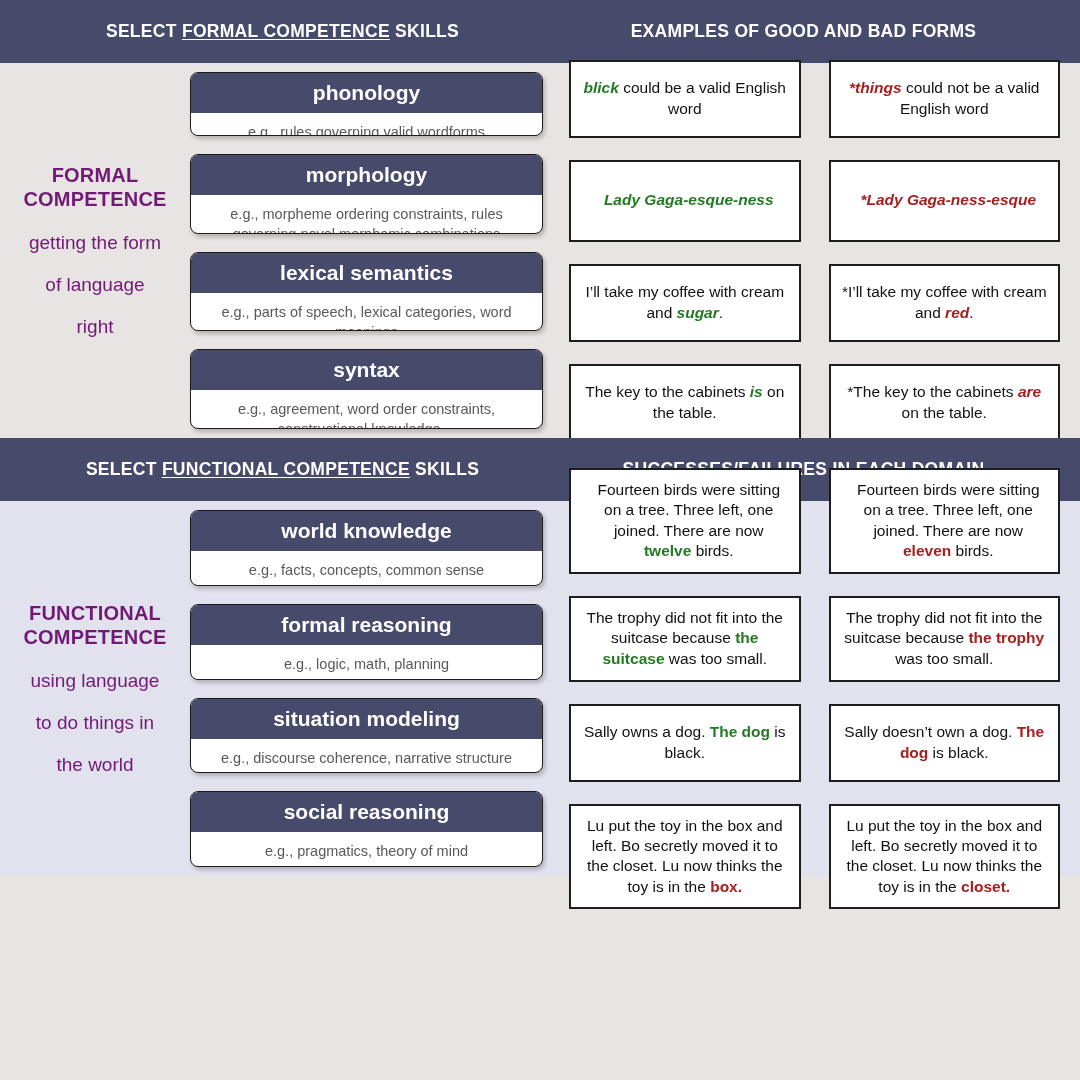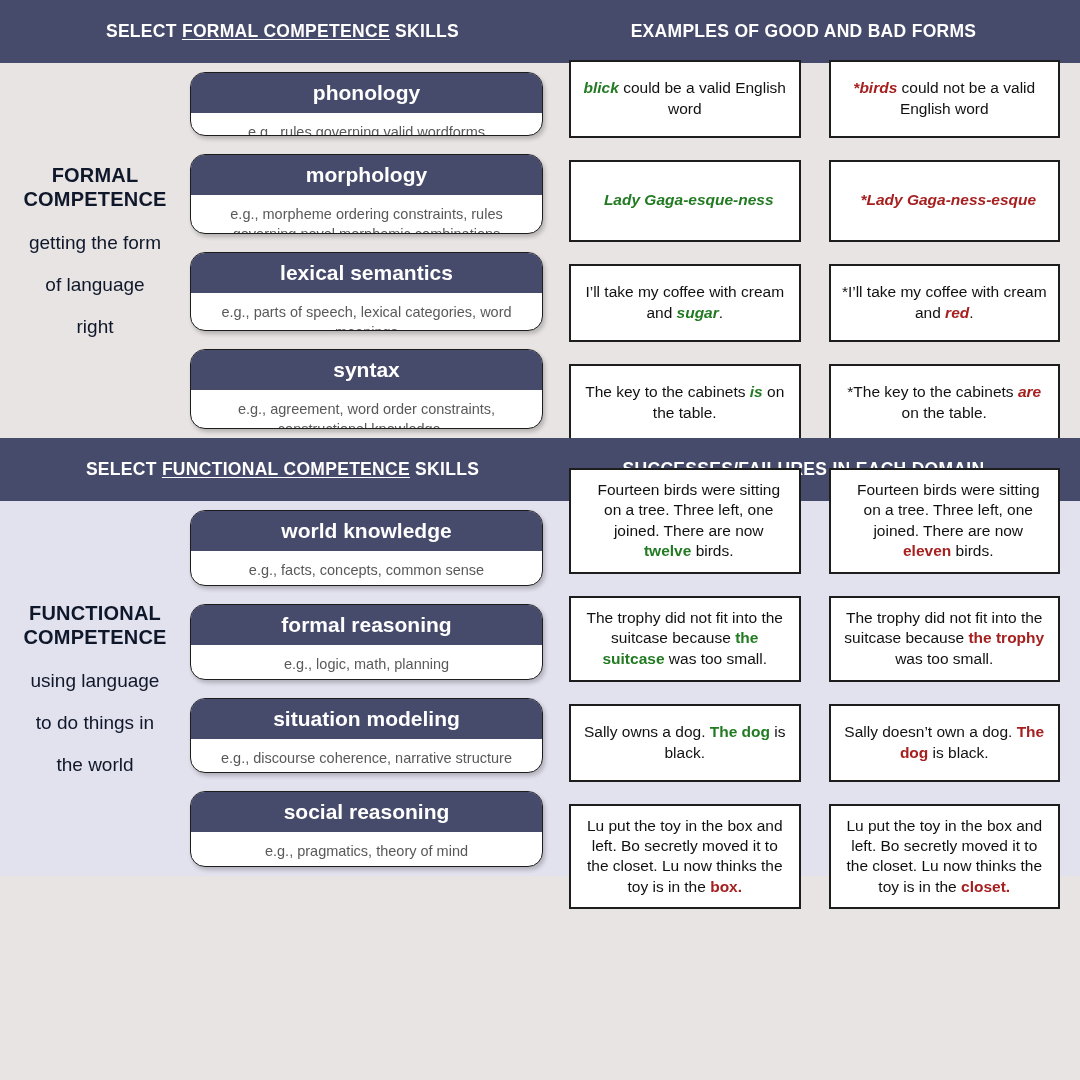--- a/index.html
+++ b/index.html
@@ -44,38 +44,38 @@
 
   .label-col{
     width:190px;
     flex:0 0 190px;
     display:flex;
     align-items:center;
     justify-content:center;
     box-sizing:border-box;
     padding:0 6px;
   }
-  .label-inner{text-align:center;color:#0f172a;line-height:1.22;}
+  .label-inner{text-align:center;color:#701a75;line-height:1.22;}
   .label-title{font-weight:bold;font-size:20px;letter-spacing:.2px;}
   .label-sub{font-size:19px;margin-top:19px;}
 
   
   .skills-col{
     width:365px;
     flex:0 0 365px;
     display:flex;
     flex-direction:column;
     justify-content:center;
     box-sizing:border-box;
     padding:0 12px 0 0;
   }
   .card{
     background:#ffffff;
     border:1.6px solid #1d1d1d;
-    border-radius:15px;
+    border-radius:8px;
     overflow:hidden;
     box-shadow:2px 3px 4px rgba(0,0,0,.22);
     margin:9px 0;
   }
   .card-head{
     background:#474B6B;
     color:#ffffff;
     font-weight:bold;
     font-size:21px;
     text-align:center;
@@ -164,21 +164,21 @@
           <div class="card-body">e.g., agreement, word order constraints, constructional knowledge…</div>
         </div>
       </div>
 
     <div class="ex-col" id="formal-examples">
         <div class="ex-row">
           <div class="ex-box h78">
             <div><span class="good bi">blick</span><span> could be a valid English word</span></div>
           </div>
           <div class="ex-box h78">
-            <div><span class="bad bi">*birds</span><span> could not be a valid English word</span></div>
+            <div><span class="bad bi">*things</span><span> could not be a valid English word</span></div>
           </div>
         </div>
         <div class="ex-row">
           <div class="ex-box h82">
             <div><span class="good bi">Lady Gaga-esque-ness</span></div>
           </div>
           <div class="ex-box h82">
             <div><span class="bad bi">*Lady Gaga-ness-esque</span></div>
           </div>
         </div>

